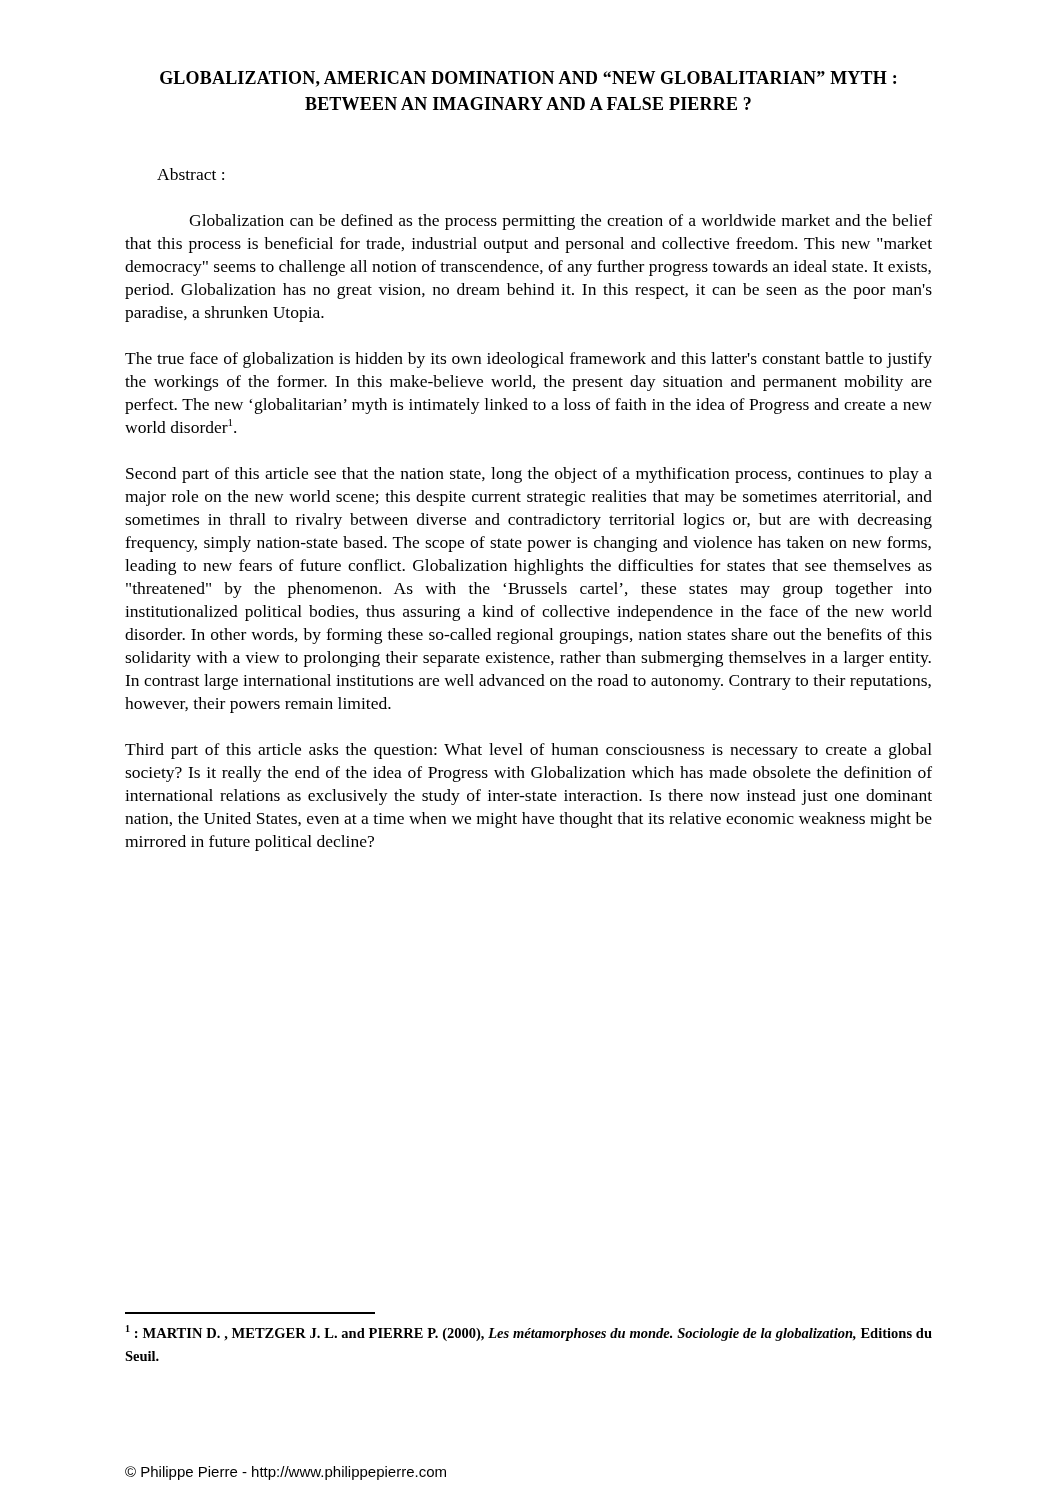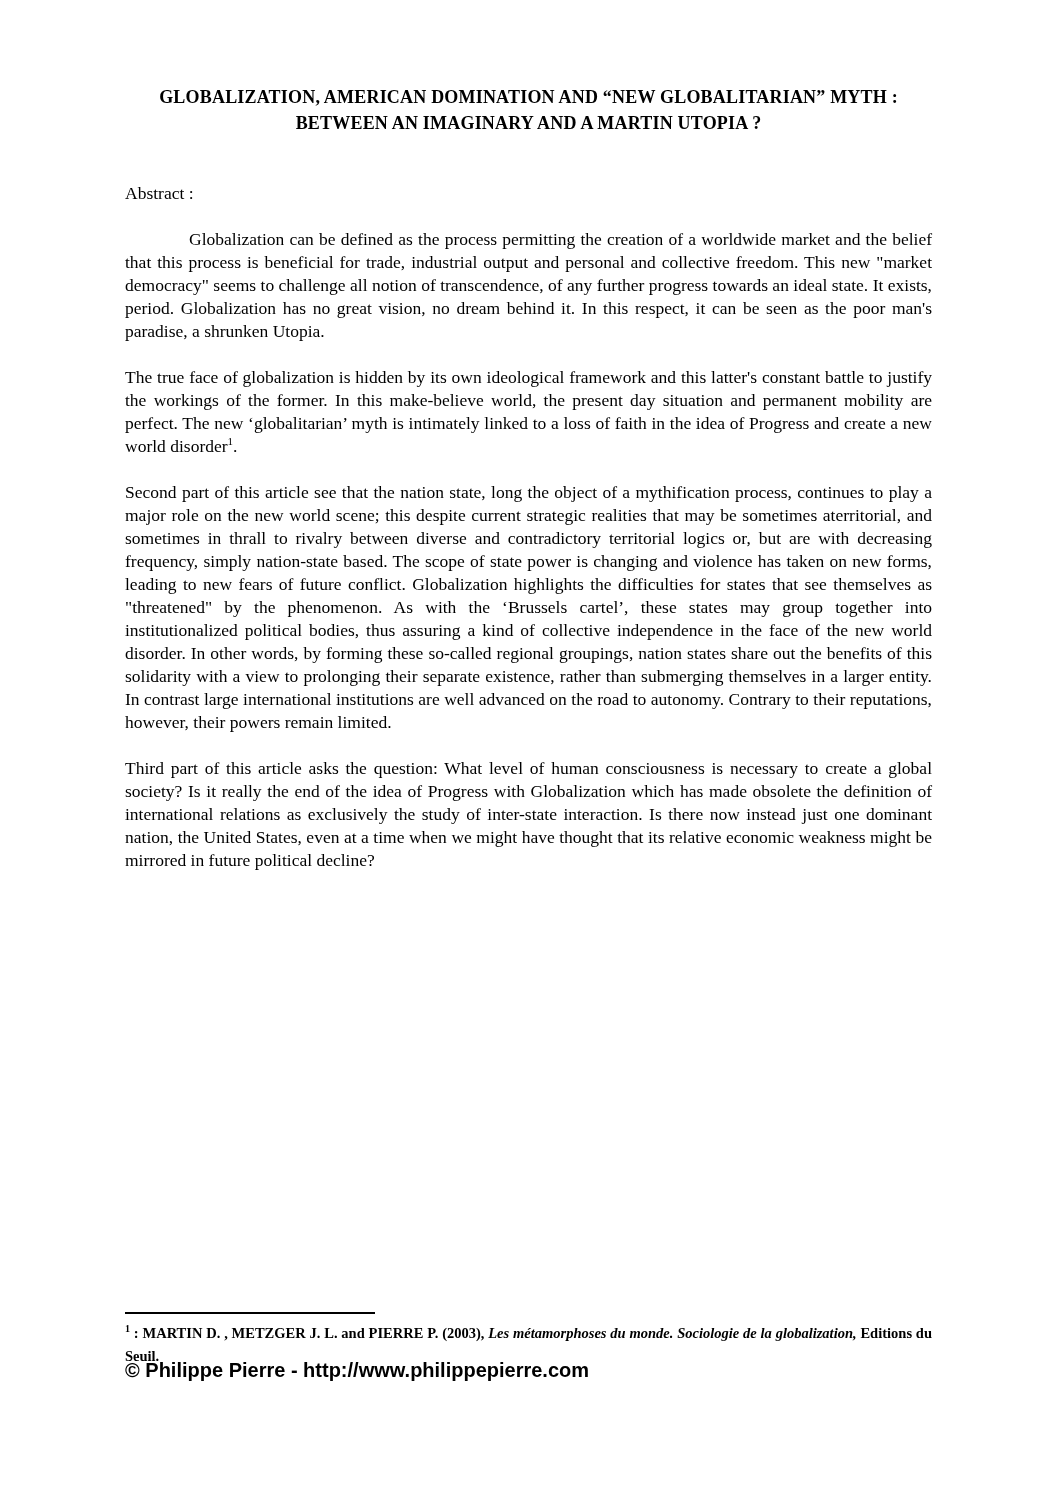--- a/index.html
+++ b/index.html
@@ -9,31 +9,32 @@
     color: #000000;
     font-family: "Liberation Serif", serif;
     position: relative;
     overflow: hidden;
   }
   .content {
     position: absolute;
     left: 125px; right: 126px; top: 0;
   }
   .title {
-    margin-top: 84px;
+    margin-top: 65px;
     text-align: center;
     font-weight: bold;
     font-size: 18px;
     line-height: 26px;
     letter-spacing: 0.2px;
   }
   .abstract-label {
     margin-top: 46px;
     font-size: 17.5px;
     line-height: 23px;
+    margin-left: 32px;
   }
   p.body-par {
     margin: 23px 0 0 0;
     font-size: 17.5px;
     line-height: 23px;
     text-align: justify;
     font-family: Liberation Serif, serif;
   }
   p.first-par { text-indent: 64px; }
   p.body-par sup {
@@ -60,35 +61,35 @@
   }
   .footnote-text sup {
     font-size: 10px;
     line-height: 0;
     vertical-align: super;
   }
   .footnote-text .book-title { font-style: italic; }
   .page-footer {
     position: absolute;
     left: 125px;
-    top: 1360px;
+    top: 1462px;
     font-family: "Liberation Sans", sans-serif;
-    font-weight: bold;
-    font-size: 20px;
+    font-weight: normal;
+    font-size: 15px;
     line-height: 20px;
   }
 </style>
 </head>
 <body>
 
 <div class="content">
 
   <div class="title">
     <div>GLOBALIZATION, AMERICAN DOMINATION AND “NEW GLOBALITARIAN” MYTH :</div>
-    <div>BETWEEN AN IMAGINARY AND A MARTIN UTOPIA ?</div>
+    <div>BETWEEN AN IMAGINARY AND A FALSE PIERRE ?</div>
   </div>
 
   <div class="abstract-label">Abstract :</div>
 
   <p class="body-par first-par">
     <span>Globalization can be defined as the process permitting the creation of a worldwide market and the belief that this process is beneficial for trade, industrial output and personal and collective freedom. This new "market democracy" seems to challenge all notion of transcendence, of any further progress towards an ideal state. It exists, period. Globalization has no great vision, no dream behind it. In this respect, it can be seen as the poor man's paradise, a shrunken Utopia.</span>
   </p>
 
   <p class="body-par">
     <span>The true face of globalization is hidden by its own ideological framework and this latter's constant battle to justify the workings of the former. In this make-believe world, the present day situation and permanent mobility are perfect. The new ‘globalitarian’ myth is intimately linked to a loss of faith in the idea of Progress and create a new world disorder</span><sup>1</sup><span>.</span>
@@ -100,17 +101,17 @@
 
   <p class="body-par">
     <span>Third part of this article asks the question: What level of human consciousness is necessary to create a global society? Is it really the end of the idea of Progress with Globalization which has made obsolete the definition of international relations as exclusively the study of inter-state interaction. Is there now instead just one dominant nation, the United States, even at a time when we might have thought that its relative economic weakness might be mirrored in future political decline?</span>
   </p>
 
 </div>
 
 <div class="footnote-block">
   <div class="footnote-rule"></div>
   <div class="footnote-text">
-    <sup>1</sup><span> : MARTIN D. , METZGER J. L. and PIERRE P. (2003), </span><span class="book-title">Les métamorphoses du monde. Sociologie de la globalization,</span><span> Editions du Seuil.</span>
+    <sup>1</sup><span> : MARTIN D. , METZGER J. L. and PIERRE P. (2000), </span><span class="book-title">Les métamorphoses du monde. Sociologie de la globalization,</span><span> Editions du Seuil.</span>
   </div>
 </div>
 
 <div class="page-footer">© Philippe Pierre -  http://www.philippepierre.com</div>
 
 </body></html>

